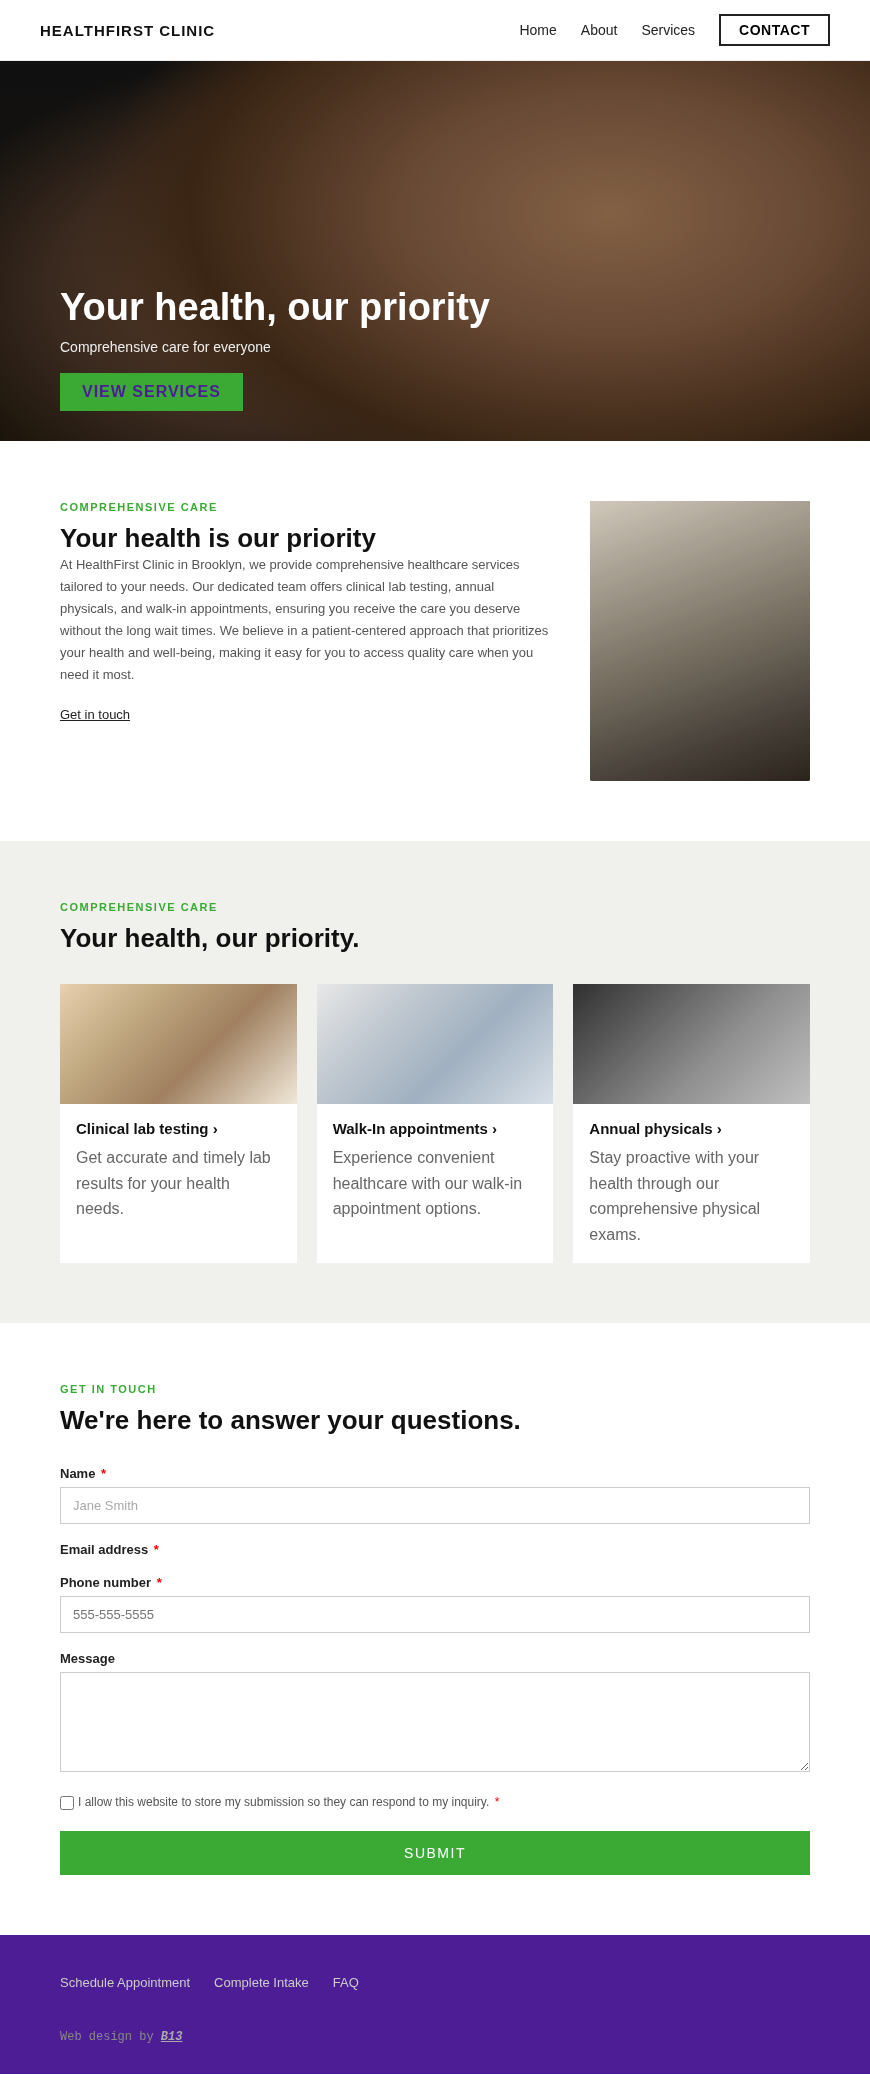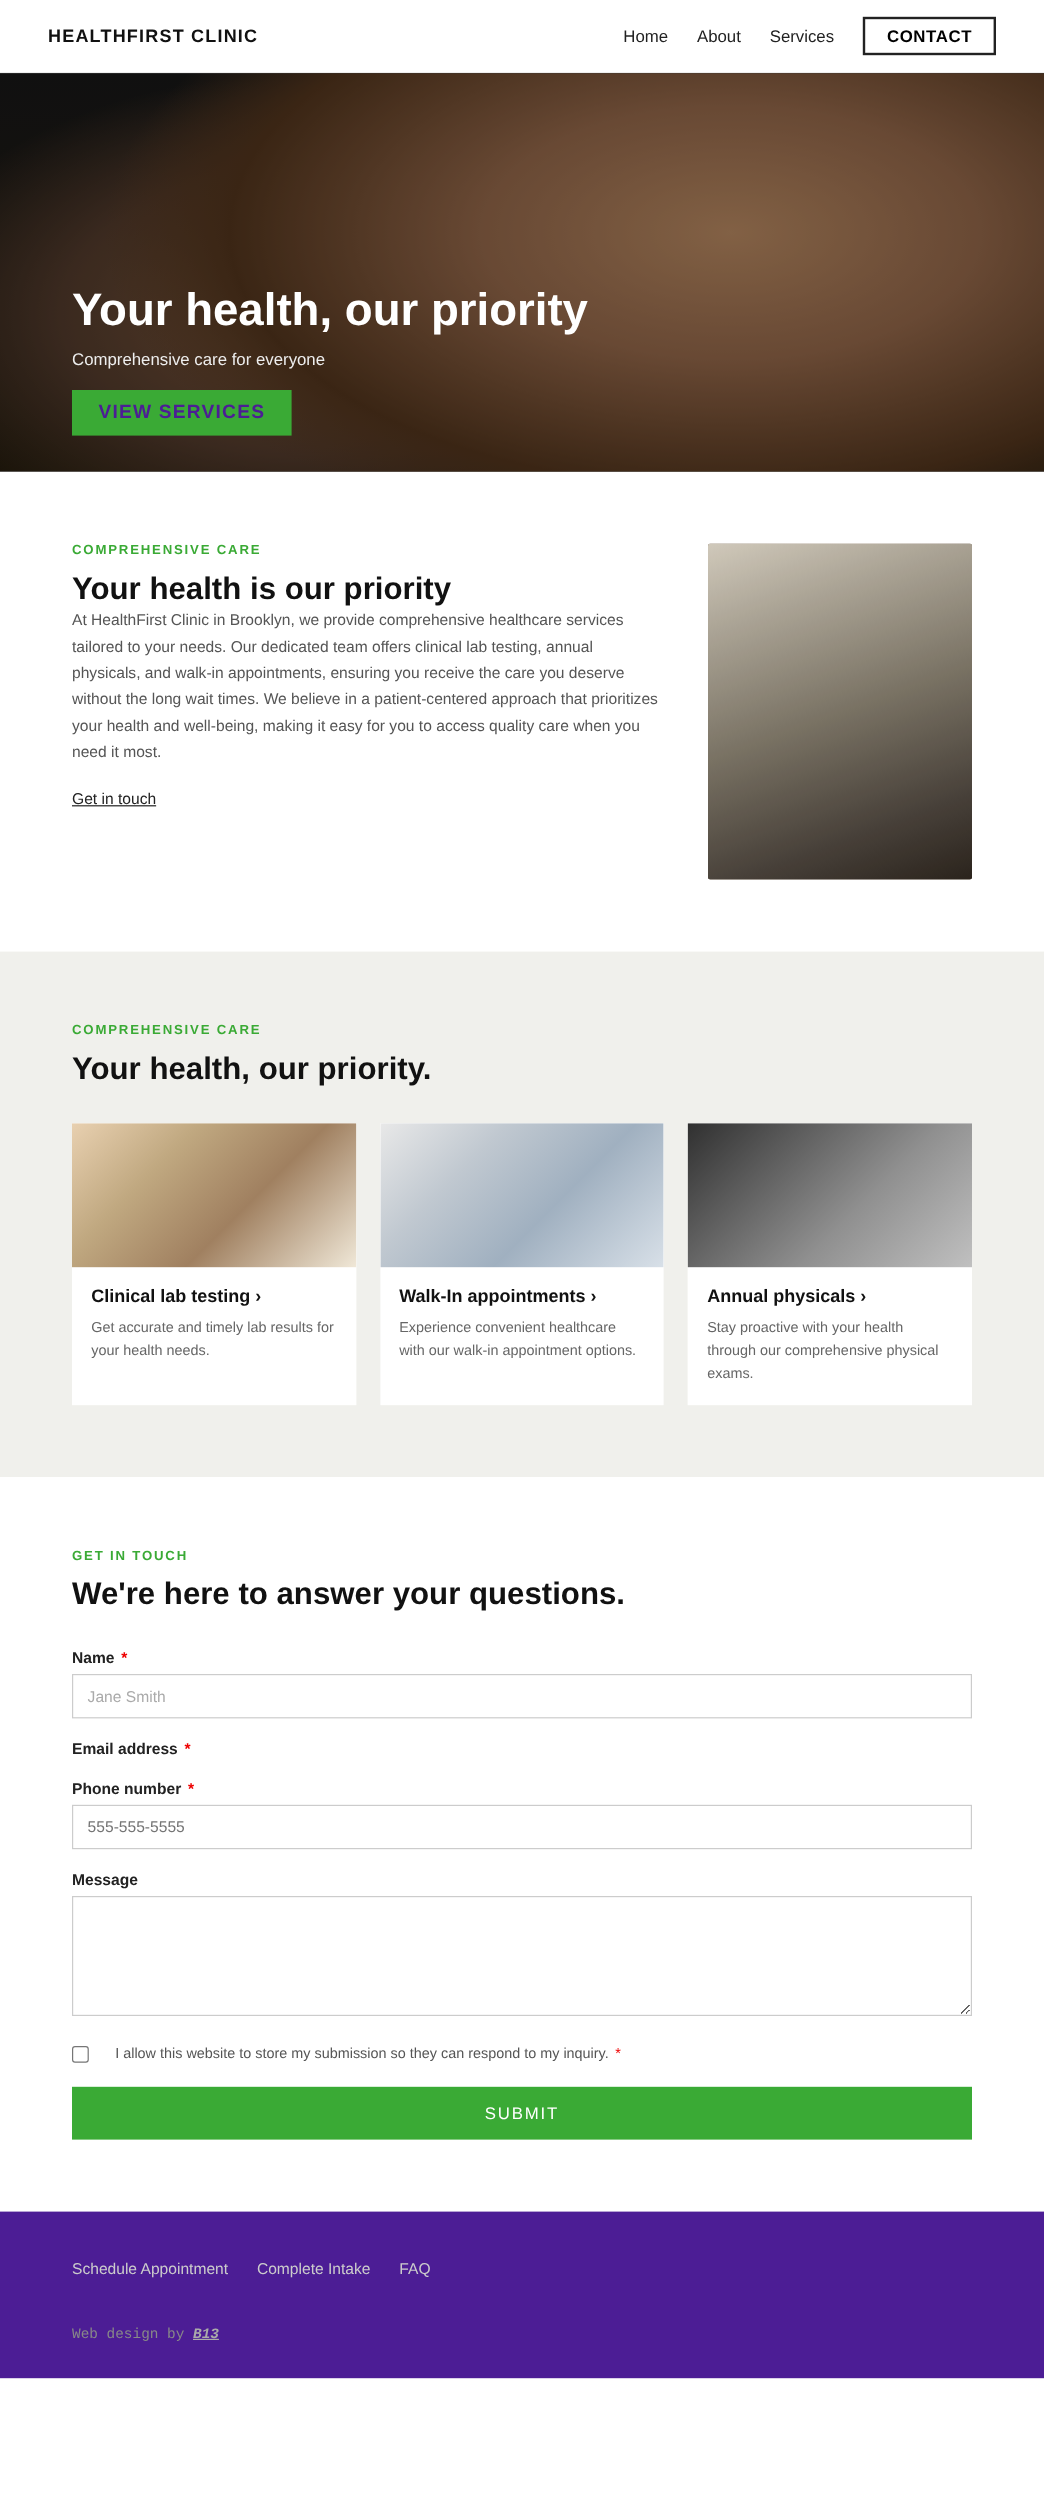--- a/index.html
+++ b/index.html
@@ -37,21 +37,21 @@
       font-weight: 700;
       background: #fff;
       cursor: pointer;
       letter-spacing: 0.5px;
     }
 
     
     .hero {
       position: relative;
       width: 100%;
-      height: 332px;
+      height: 380px;
       background: #2c2c2c;
       overflow: hidden;
       display: flex;
       align-items: flex-end;
       padding-bottom: 30px;
     }
     
     .hero-img-sim {
       position: absolute;
       inset: 0;
@@ -197,21 +197,21 @@
     .service-content {
       padding: 16px;
     }
     .service-title {
       font-size: 15px;
       font-weight: 700;
       margin-bottom: 8px;
       color: #111;
     }
     .service-desc {
-      font-size: 12px;
+      font-size: 16px;
       color: #666;
       line-height: 1.6;
     }
 
     
     .contact-section {
       padding: 60px 60px;
       background: #fff;
     }
     .contact-section .section-tag {
@@ -252,21 +252,21 @@
       padding: 10px 12px;
       font-size: 13px;
       height: 100px;
       resize: vertical;
       outline: none;
       background: #fff;
     }
     .form-checkbox-row {
       display: flex;
       align-items: flex-start;
-      gap: 22px;
+      gap: 4px;
       margin-bottom: 20px;
     }
     .form-checkbox {
       margin-top: 2px;
       width: 14px;
       height: 14px;
       flex-shrink: 0;
     }
     .form-checkbox-label {
       font-size: 12px;

